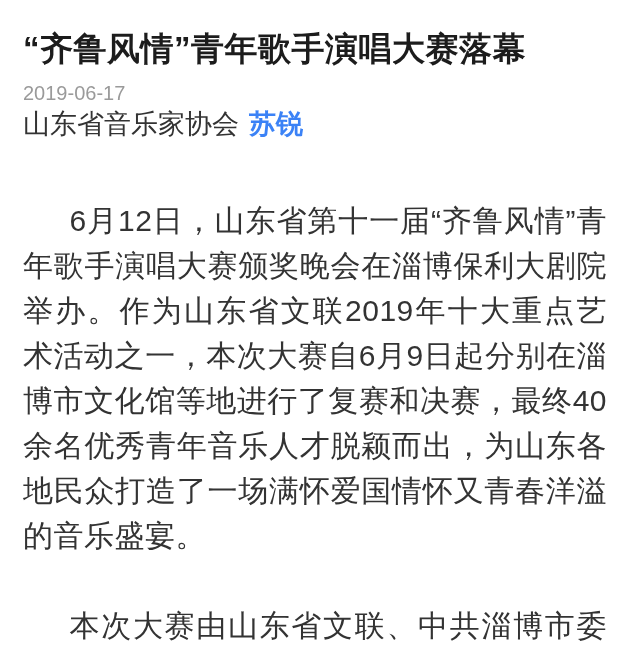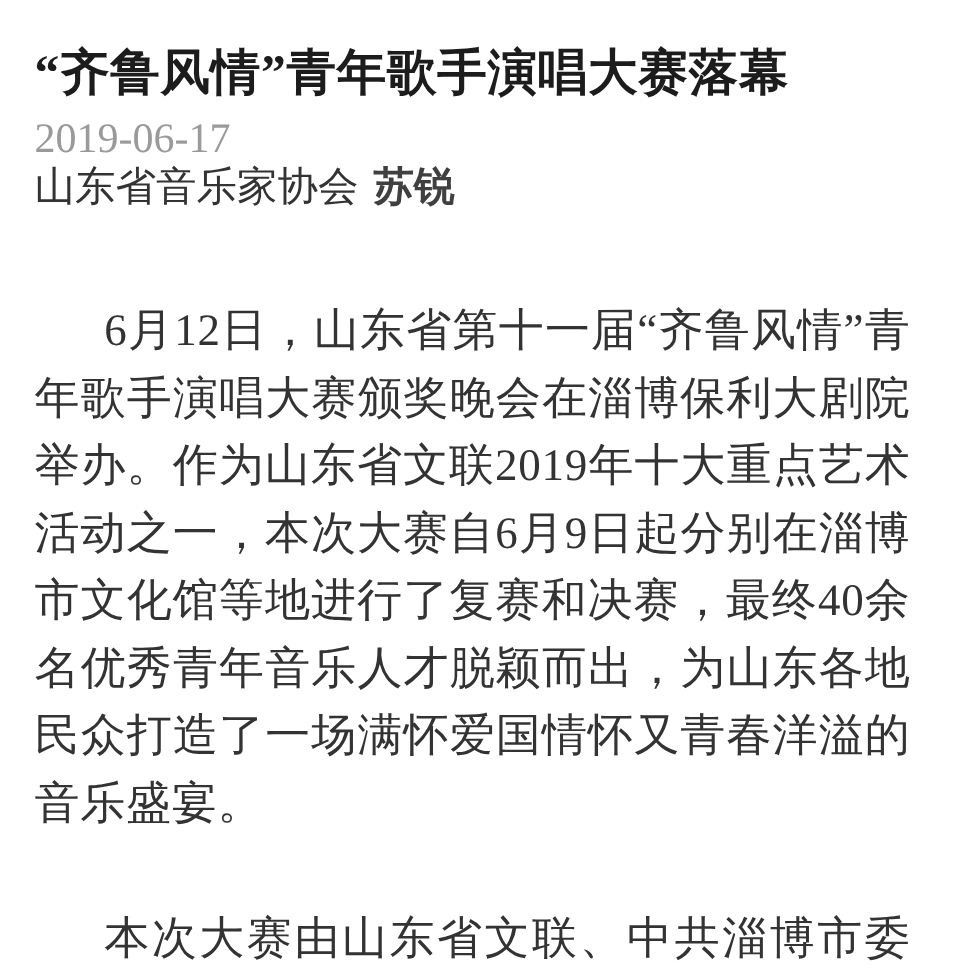--- a/index.html
+++ b/index.html
@@ -8,45 +8,45 @@
     background: #ffffff;
   }
   .page {
     position: relative;
     box-sizing: border-box;
     width: 637px;
     height: 647px;
     overflow: hidden;
     background: #ffffff;
     padding: 28px 30px 0 23px;
-    font-family: Liberation Serif, serif;
+    font-family: Liberation Sans, sans-serif;
   }
   .title {
     margin: 0 0 8px 0;
     font-size: 33px;
     line-height: 42px;
     font-weight: bold;
     letter-spacing: 0.5px;
     color: #1c1c1c;
   }
   .date {
     margin: 0;
-    font-size: 28px;
+    font-size: 20px;
     line-height: 30px;
     color: #9a9a9a;
   }
   .byline {
     margin: 0;
     font-size: 27px;
     line-height: 33px;
     color: #333333;
   }
   .byline .author {
     font-weight: bold;
-    color: #404040;
+    color: #3b82f6;
     margin-left: 10px;
   }
   .para {
     margin: 33px 0 45px 0;
     font-size: 30px;
     line-height: 45px;
     color: #333333;
     text-indent: 1.55em;
     text-align: justify;
     letter-spacing: 0.5px;

